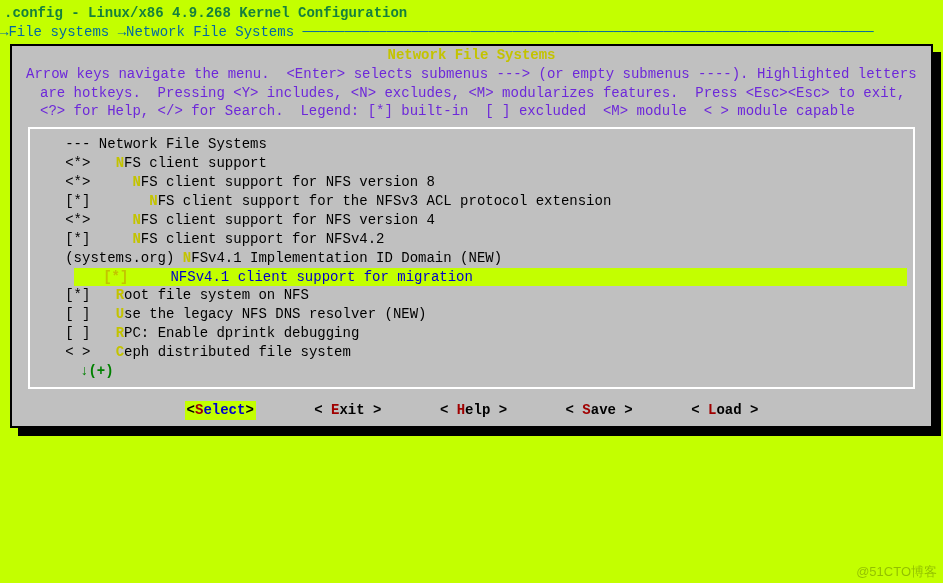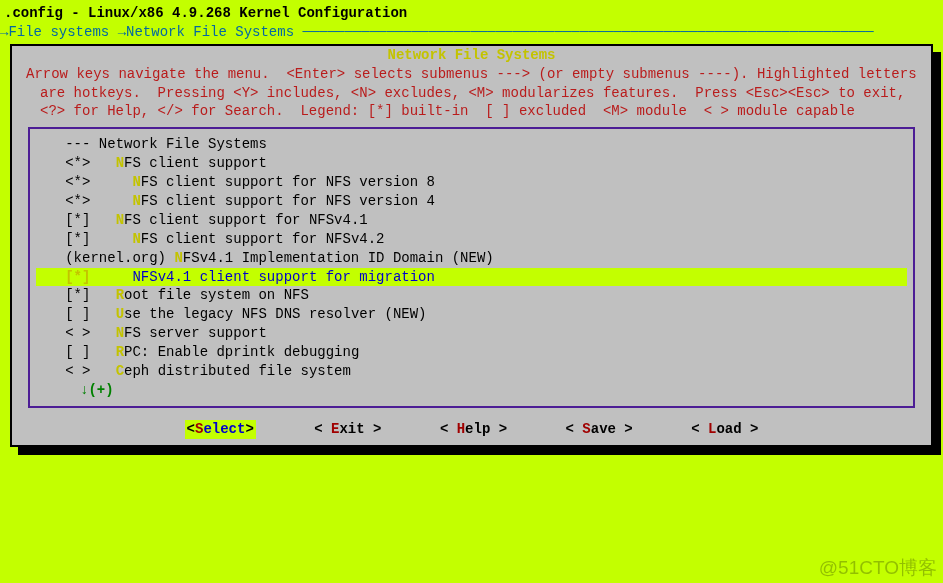--- a/index.html
+++ b/index.html
@@ -9,21 +9,21 @@
     font-family: "Courier New", monospace;
     font-size: 14px;
     line-height: 1.35;
     width: 943px;
     height: 583px;
     overflow: hidden;
     color: #000;
   }
   .header-bar {
     padding: 4px 4px 0 4px;
-    color: #000000;
+    color: #15803d;
     font-weight: bold;
     font-family: Liberation Mono, monospace;
   }
   .breadcrumb-line {
     color:#0369a1;
     white-space: nowrap;
     overflow: hidden;
   }
 
   .shadow-wrap {
@@ -51,37 +51,37 @@
     background: #c0c0c0;
     display: inline-block;
     position: relative;
     left: 50%;
     transform: translateX(-50%);
     padding: 0 6px;
   }
   .help-text {
     padding: 0 14px 4px 28px;
     text-indent: -14px;
-    color: #b91c1c;
+    color: #6d28d9;
     white-space: pre-wrap;
   }
 
   .inner-box {
     margin: 2px 16px 6px 16px;
-    border: 2px solid #4c1d95;
+    border: 2px solid #ffffff;
     padding: 6px 6px 6px 6px;
     background: #c0c0c0;
   }
   .menu-line {
     white-space: pre;
     padding: 0 4px;
   }
   .menu-line .hl { color:#000; }
   .menu-line .hot { color:#c3c300; font-weight:bold; }
-  .menu-line.selected { background:#c3ff00; }
+  .menu-line.selected { background:#c3ff00;margin-left:38px; }
   .menu-line.selected .mark { color:#c3c300; font-weight:bold;}
   .menu-line.selected .txt { color:#0000cc; }
   .arrow-more { color:#008000; font-weight:bold; padding-left:44px;}
 
   .button-row {
     text-align:center;
     padding: 6px 0 2px 0;
   }
   .btn {
     display:inline-block;
@@ -91,21 +91,21 @@
   .btn .ang { color:#000; }
   .btn .hot { color:#a00000; }
   .btn.selected { background:#c3ff00; color:#0000cc; padding:0 2px;}
   .btn.selected .hot { color:#a00000; }
 
   .watermark {
     position:absolute;
     bottom:2px; right:6px;
     color: rgba(0,0,0,0.25);
     font-family: sans-serif;
-    font-size:19px;
+    font-size:13px;
   }
 </style>
 </head>
 <body>
 
 <div class="header-bar">.config - Linux/x86 4.9.268 Kernel Configuration</div>
 
 <div class="breadcrumb-line">
   <span class="arrow">→</span><span>File systems</span> <span class="arrow">→</span><span>Network File Systems</span><span> ────────────────────────────────────────────────────────────────────</span>
 </div>
@@ -113,28 +113,27 @@
 <div class="shadow-wrap">
   <div class="dialog-shadow"></div>
   <div class="dialog">
     <div class="dialog-title">Network File Systems</div>
     <div class="help-text">Arrow keys navigate the menu.  &lt;Enter&gt; selects submenus ---&gt; (or empty submenus ----). Highlighted letters are hotkeys.  Pressing &lt;Y&gt; includes, &lt;N&gt; excludes, &lt;M&gt; modularizes features.  Press &lt;Esc&gt;&lt;Esc&gt; to exit, &lt;?&gt; for Help, &lt;/&gt; for Search.  Legend: [*] built-in  [ ] excluded  &lt;M&gt; module  &lt; &gt; module capable</div>
 
     <div class="inner-box" id="menu-box">
         <div class="menu-line"><span class="mark">   ---</span><span> </span><span class="hl">Network File Systems</span></div>
         <div class="menu-line"><span class="mark">   &lt;*&gt;</span><span>   </span><span class="hot">N</span><span class="hl">FS client support</span></div>
         <div class="menu-line"><span class="mark">   &lt;*&gt;</span><span>     </span><span class="hot">N</span><span class="hl">FS client support for NFS version 8</span></div>
+        <div class="menu-line"><span class="mark">   [*]</span><span>       </span><span class="hot">N</span><span class="hl">FS client support for the NFSv3 ACL protocol extension</span></div>
         <div class="menu-line"><span class="mark">   &lt;*&gt;</span><span>     </span><span class="hot">N</span><span class="hl">FS client support for NFS version 4</span></div>
-        <div class="menu-line"><span class="mark">   [*]</span><span>   </span><span class="hot">N</span><span class="hl">FS client support for NFSv4.1</span></div>
         <div class="menu-line"><span class="mark">   [*]</span><span>     </span><span class="hot">N</span><span class="hl">FS client support for NFSv4.2</span></div>
-        <div class="menu-line"><span class="mark">   (kernel.org)</span><span> </span><span class="hot">N</span><span class="hl">FSv4.1 Implementation ID Domain (NEW)</span></div>
+        <div class="menu-line"><span class="mark">   (systems.org)</span><span> </span><span class="hot">N</span><span class="hl">FSv4.1 Implementation ID Domain (NEW)</span></div>
         <div class="menu-line selected"><span class="mark">   [*]</span><span>     </span><span class="txt" style="color: rgb(0, 0, 204);">NF</span><span class="txt">Sv4.1 client support for migration</span></div>
         <div class="menu-line"><span class="mark">   [*]</span><span>   </span><span class="hot">R</span><span class="hl">oot file system on NFS</span></div>
         <div class="menu-line"><span class="mark">   [ ]</span><span>   </span><span class="hot">U</span><span class="hl">se the legacy NFS DNS resolver (NEW)</span></div>
-        <div class="menu-line"><span class="mark">   &lt; &gt;</span><span>   </span><span class="hot">N</span><span class="hl">FS server support</span></div>
         <div class="menu-line"><span class="mark">   [ ]</span><span>   </span><span class="hot">R</span><span class="hl">PC: Enable dprintk debugging</span></div>
         <div class="menu-line"><span class="mark">   &lt; &gt;</span><span>   </span><span class="hot">C</span><span class="hl">eph distributed file system</span></div>
         <div class="arrow-more">↓(+)</div>
       </div>
 
     <div class="button-row">
       <span class="btn selected">
         <span class="ang">&lt;</span><span class="hot">S</span><span>elect</span><span class="ang">&gt;</span>
       </span>
       <span class="btn">

